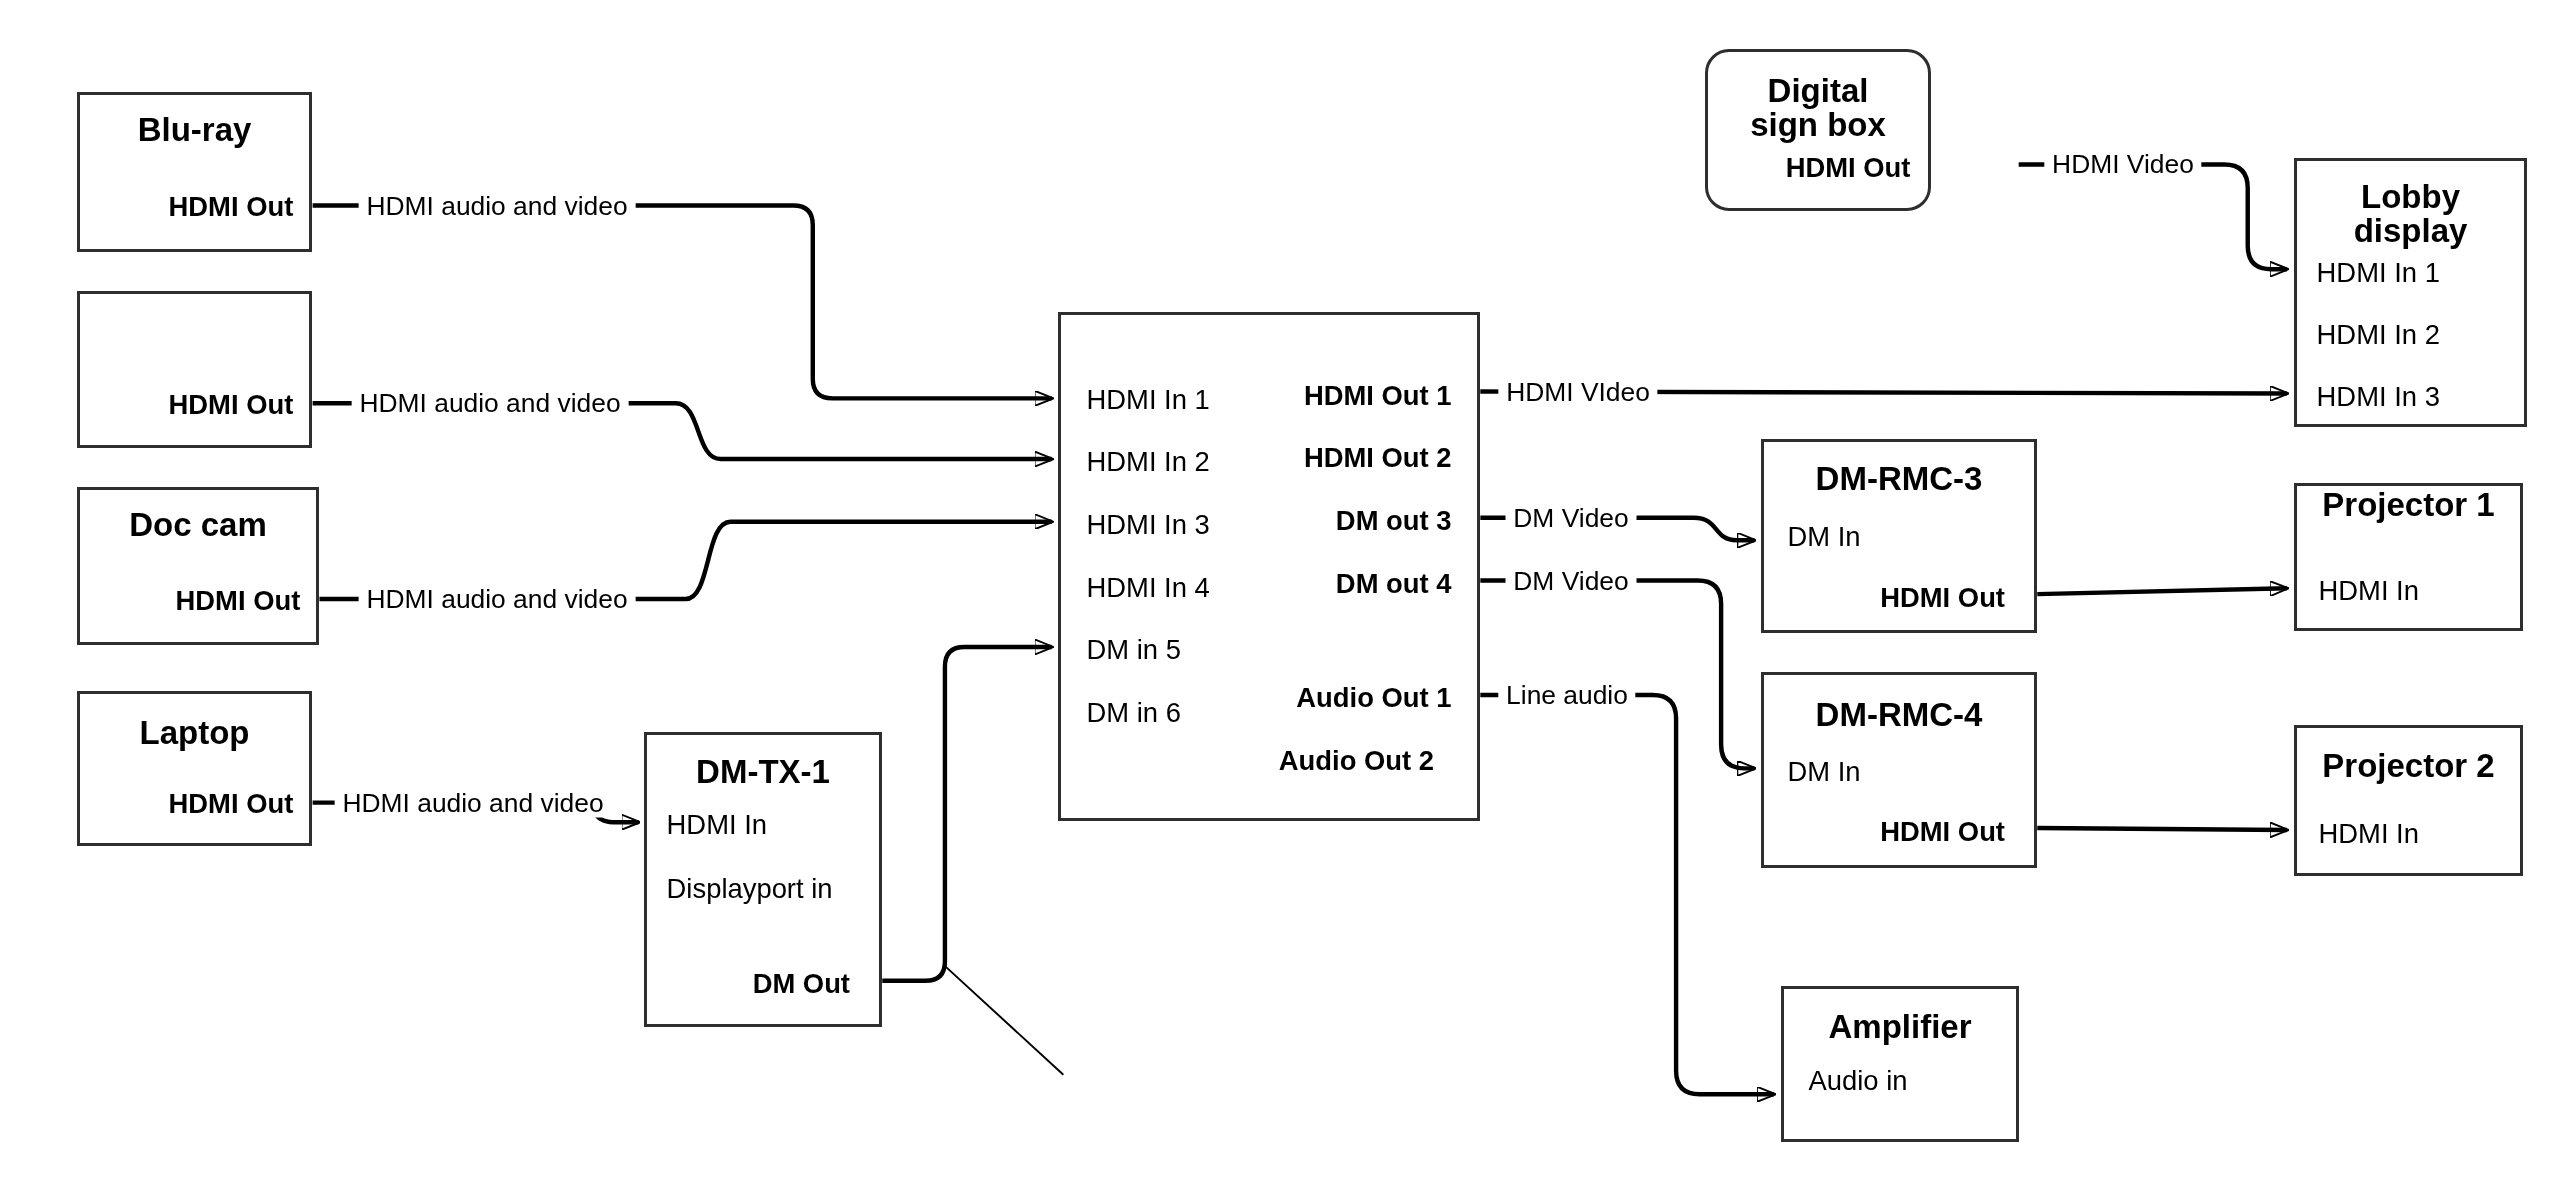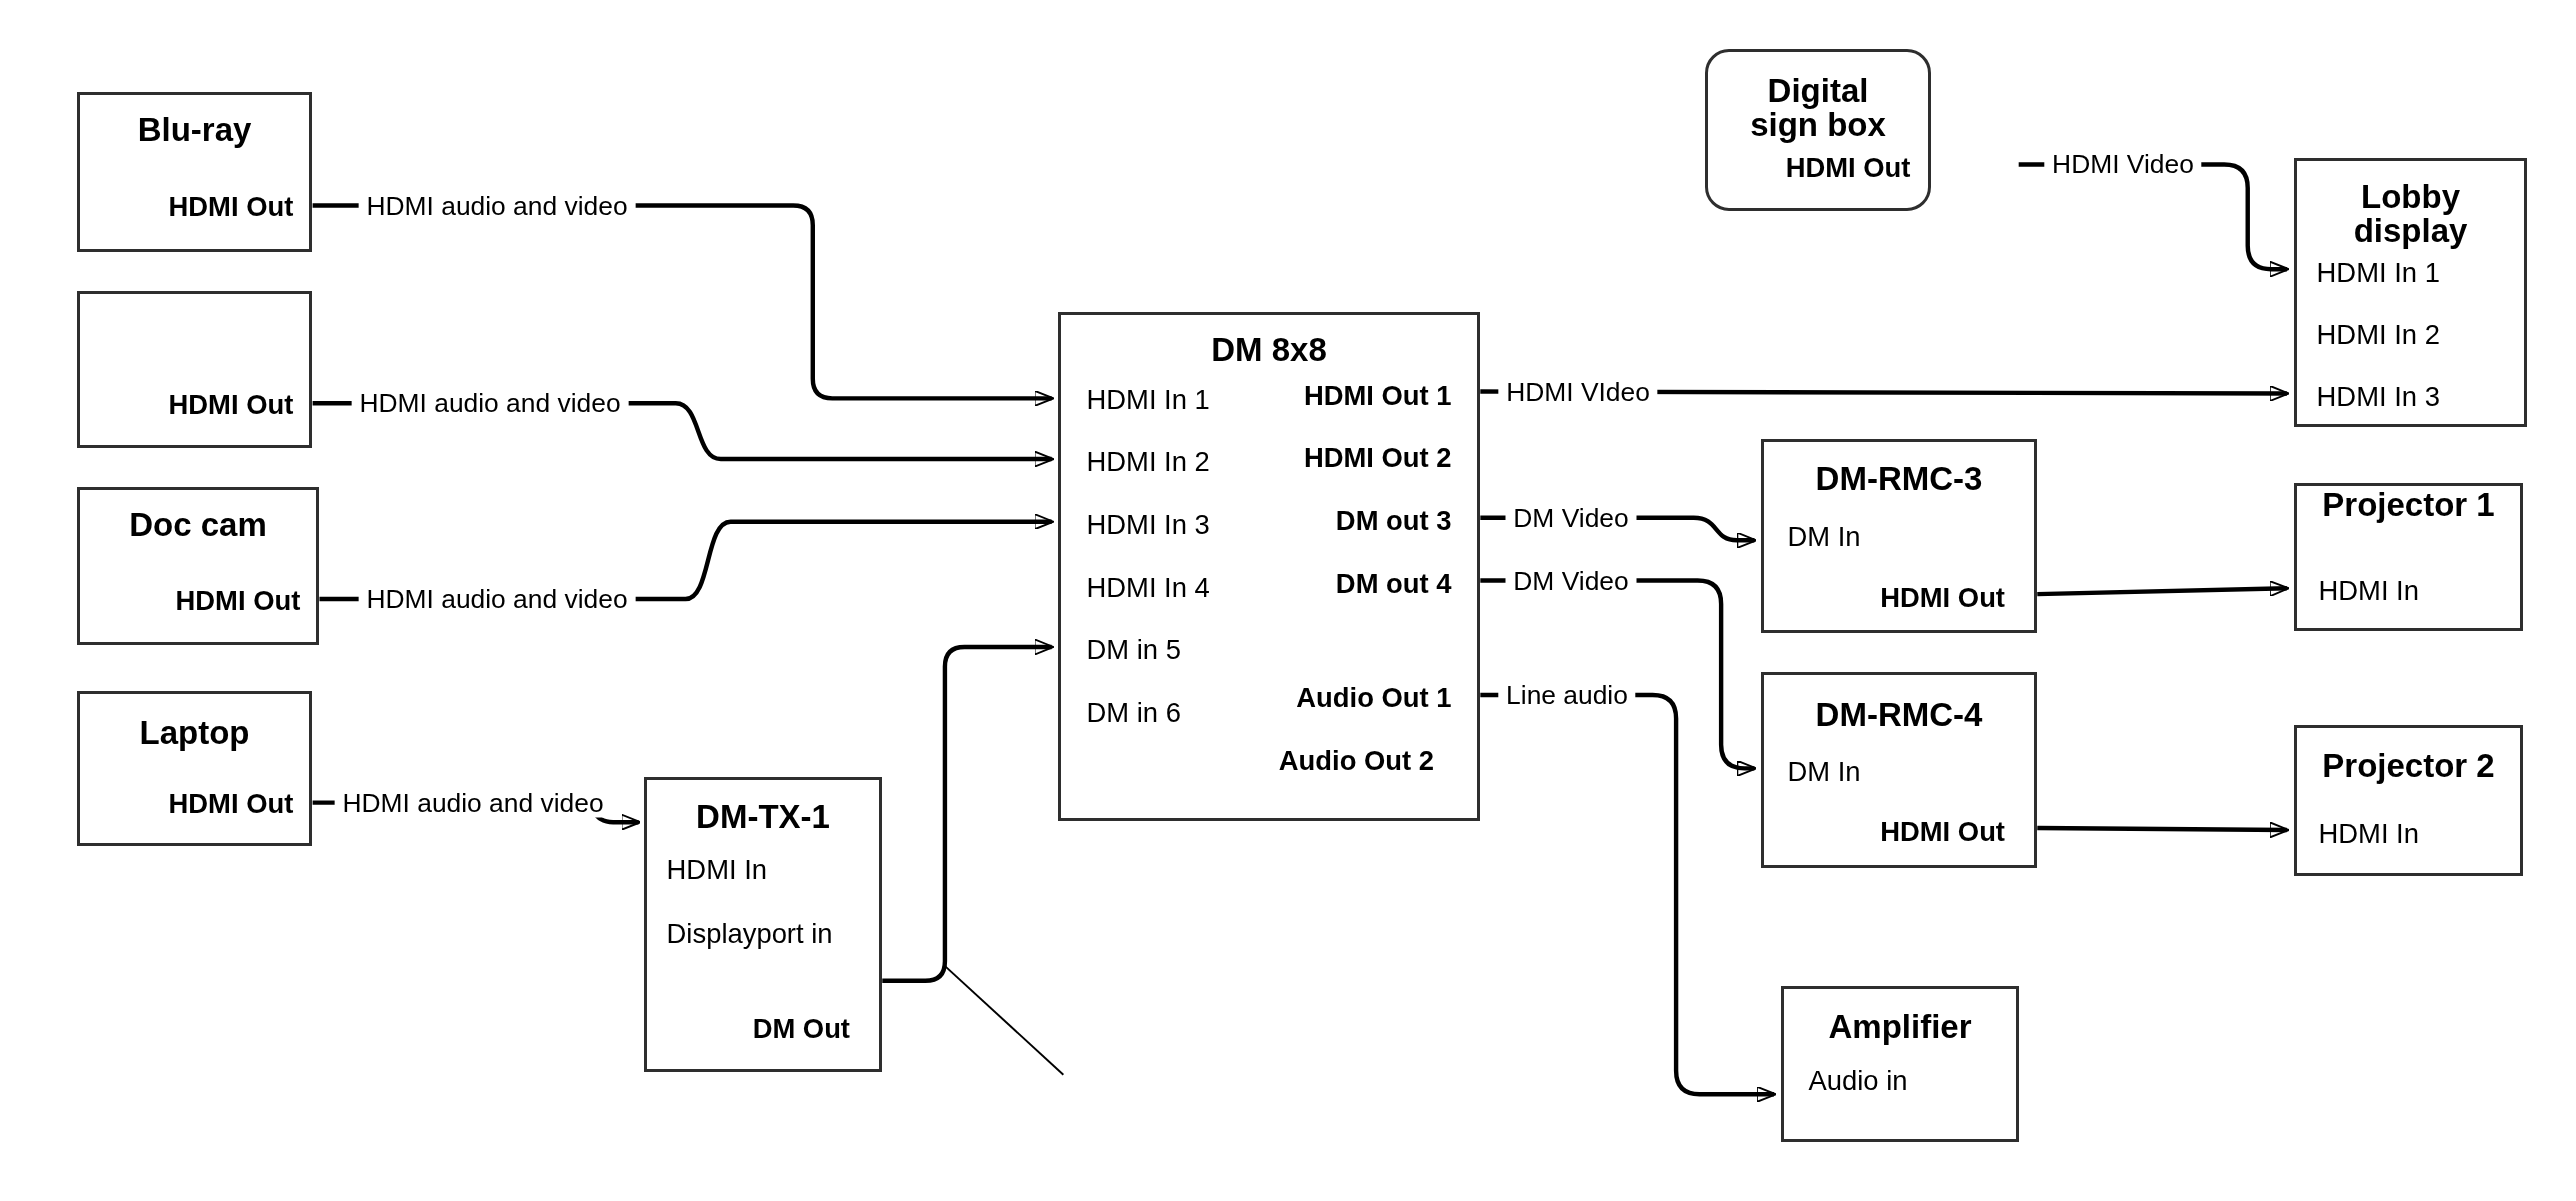--- a/index.html
+++ b/index.html
@@ -105,29 +105,28 @@
   <div class="node" style="left:77px; top:487px; width:242px; height:158px;">
     <div class="title" style="top:17.6px;">Doc cam</div>
     <div class="port right" style="top:95px; right:15.7px;">HDMI Out</div>
   </div>
 
   <div class="node" style="left:77px; top:691px; width:235px; height:155px;">
     <div class="title" style="top:21.5px;">Laptop</div>
     <div class="port right" style="top:94px; right:15.7px;">HDMI Out</div>
   </div>
 
-  <div class="node" style="left:644px; top:732px; width:238px; height:295px;margin-top:45px;">
+  <div class="node" style="left:644px; top:732px; width:238px; height:295px;">
     <div class="title" style="top:19.6px;">DM-TX-1</div>
     <div class="port left" style="top:74px; left:19.6px;">HDMI In</div>
     <div class="port left" style="top:138px; left:19.6px;">Displayport in</div>
     <div class="port right" style="top:233px; right:29px;">DM Out</div>
   </div>
 
   <div class="node" style="left:1058px; top:312px; width:422px; height:509px;">
-    <div class="title" style="top:17.6px;">DM 8x8</div>
     <div class="port left" style="top:69px;  left:25.5px;">HDMI In 1</div>
     <div class="port left" style="top:131px; left:25.5px;">HDMI In 2</div>
     <div class="port left" style="top:194px; left:25.5px;">HDMI In 3</div>
     <div class="port left" style="top:257px; left:25.5px;">HDMI In 4</div>
     <div class="port left" style="top:319px; left:25.5px;">DM in 5</div>
     <div class="port left" style="top:382px; left:25.5px;">DM in 6</div>
     <div class="port right" style="top:65px;  right:25.5px;">HDMI Out 1</div>
     <div class="port right" style="top:127px; right:25.5px;">HDMI Out 2</div>
     <div class="port right" style="top:190px; right:25.5px;">DM out 3</div>
     <div class="port right" style="top:253px; right:25.5px;">DM out 4</div>

